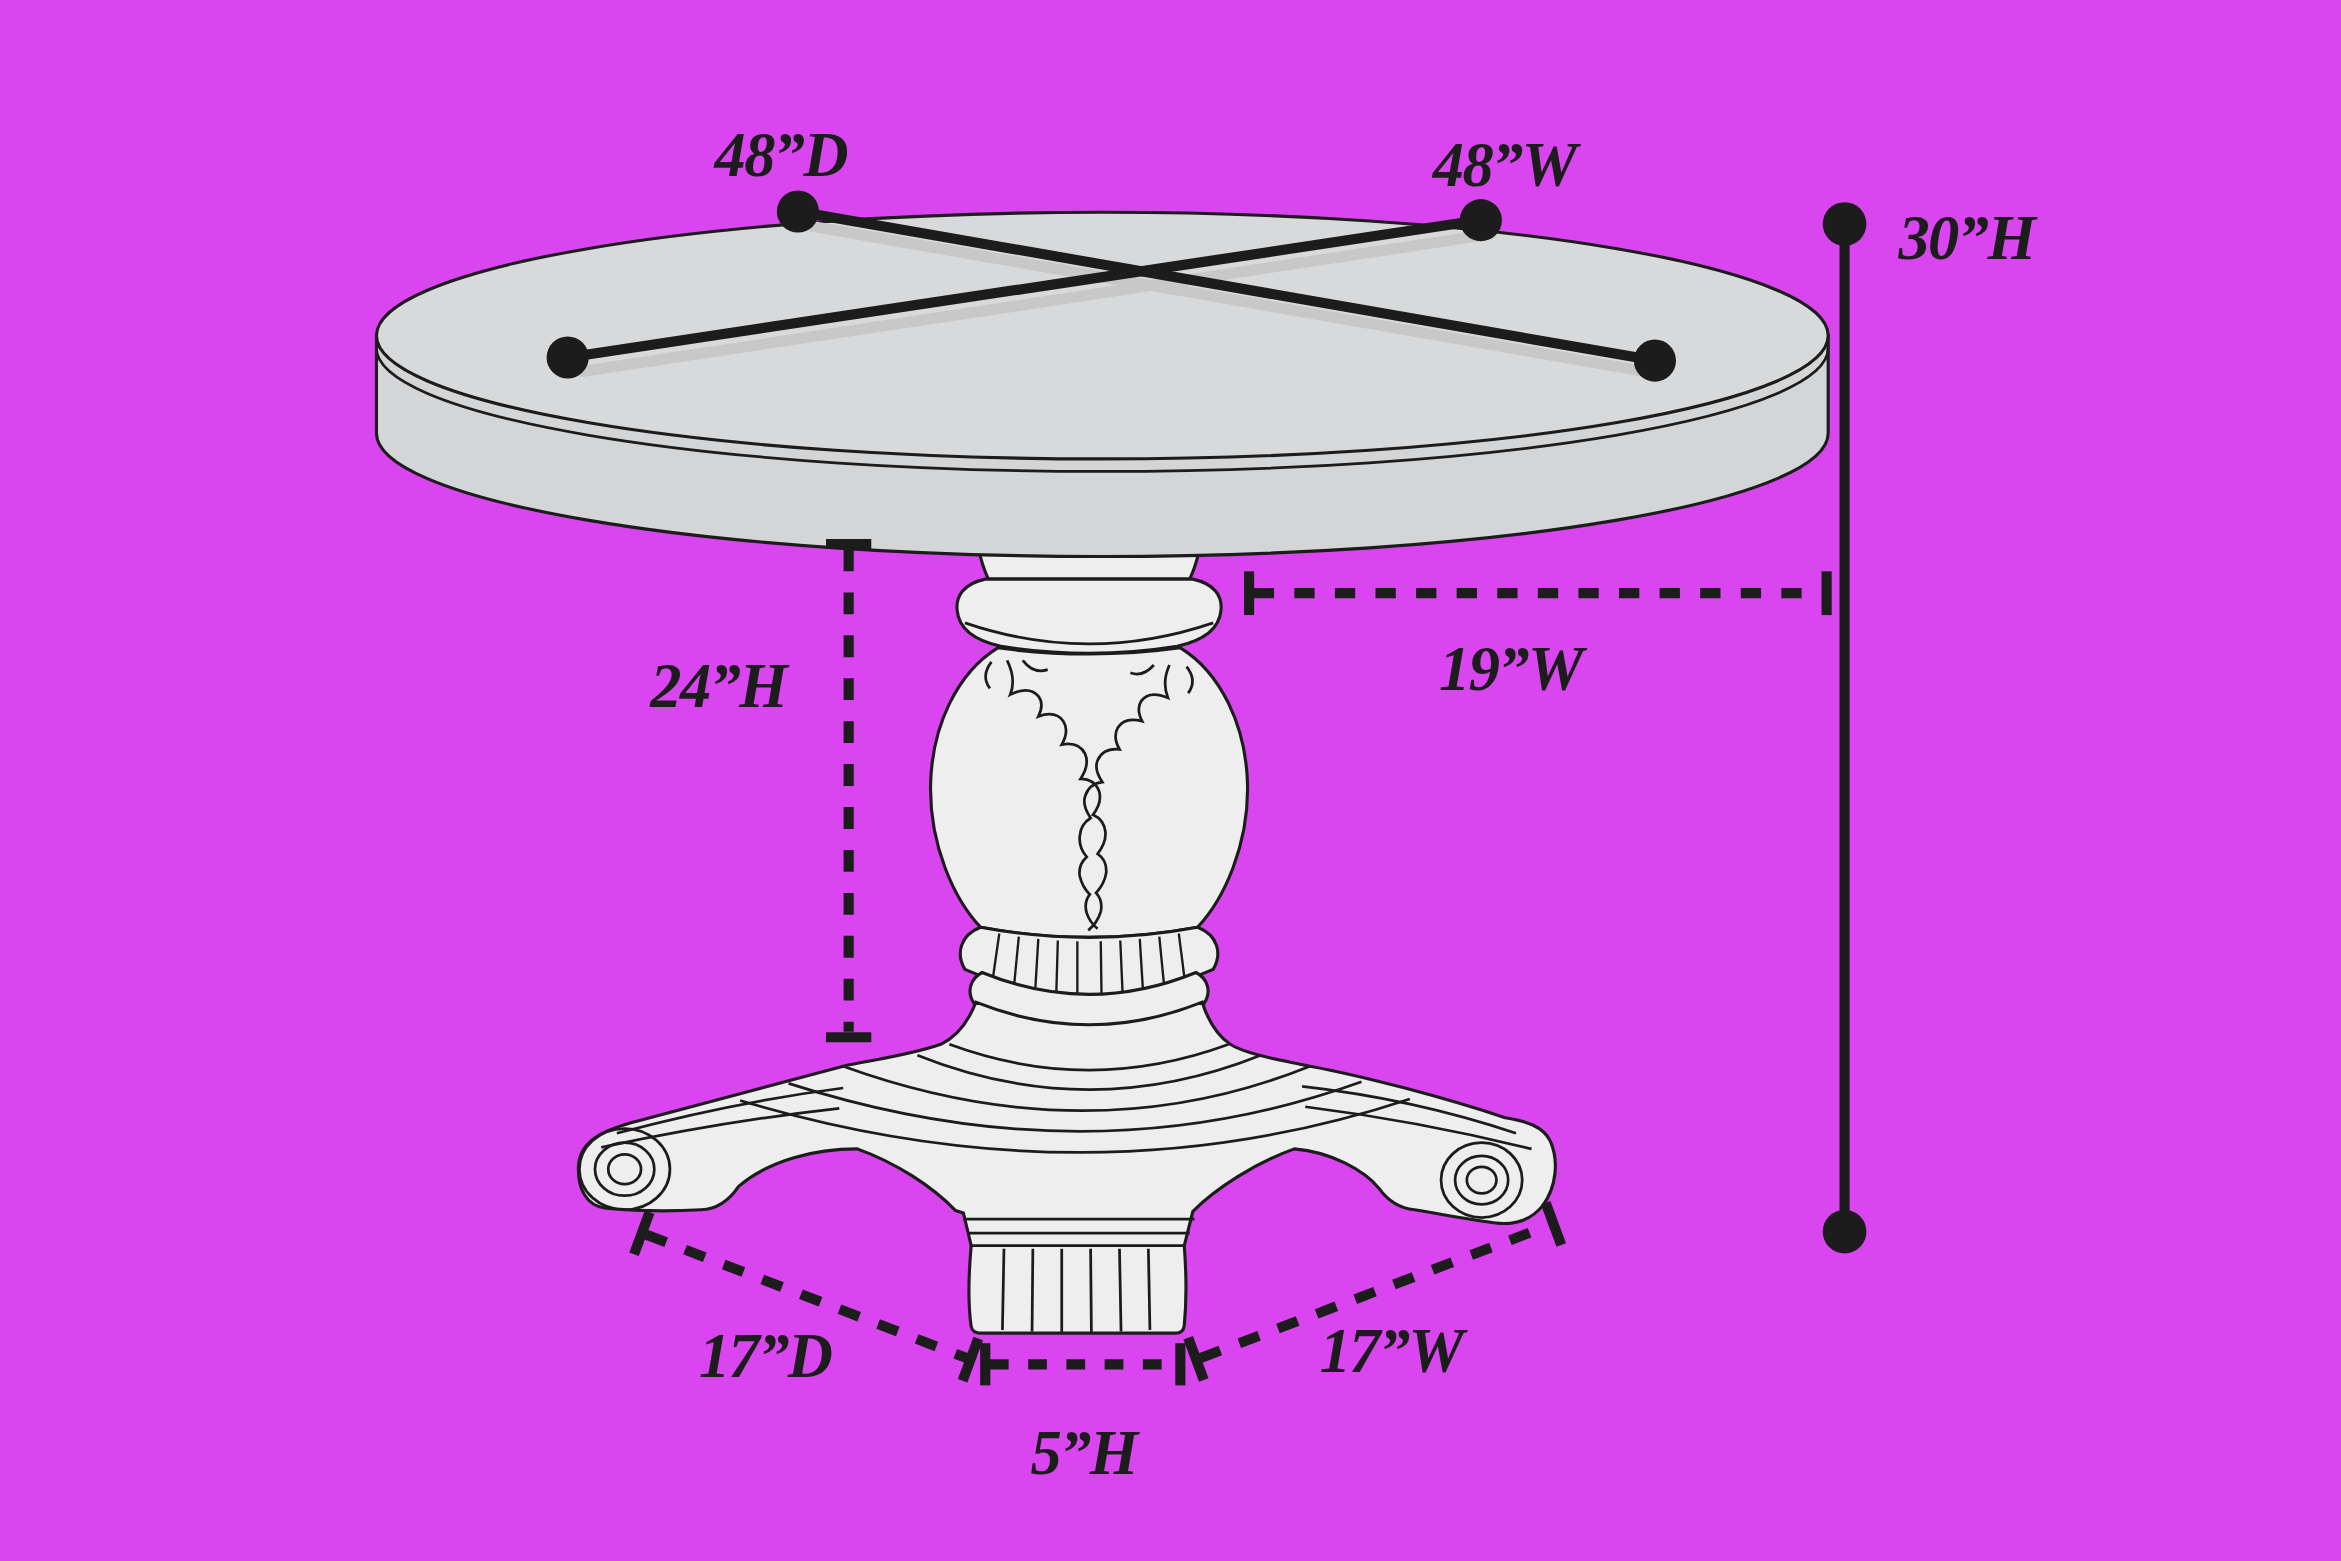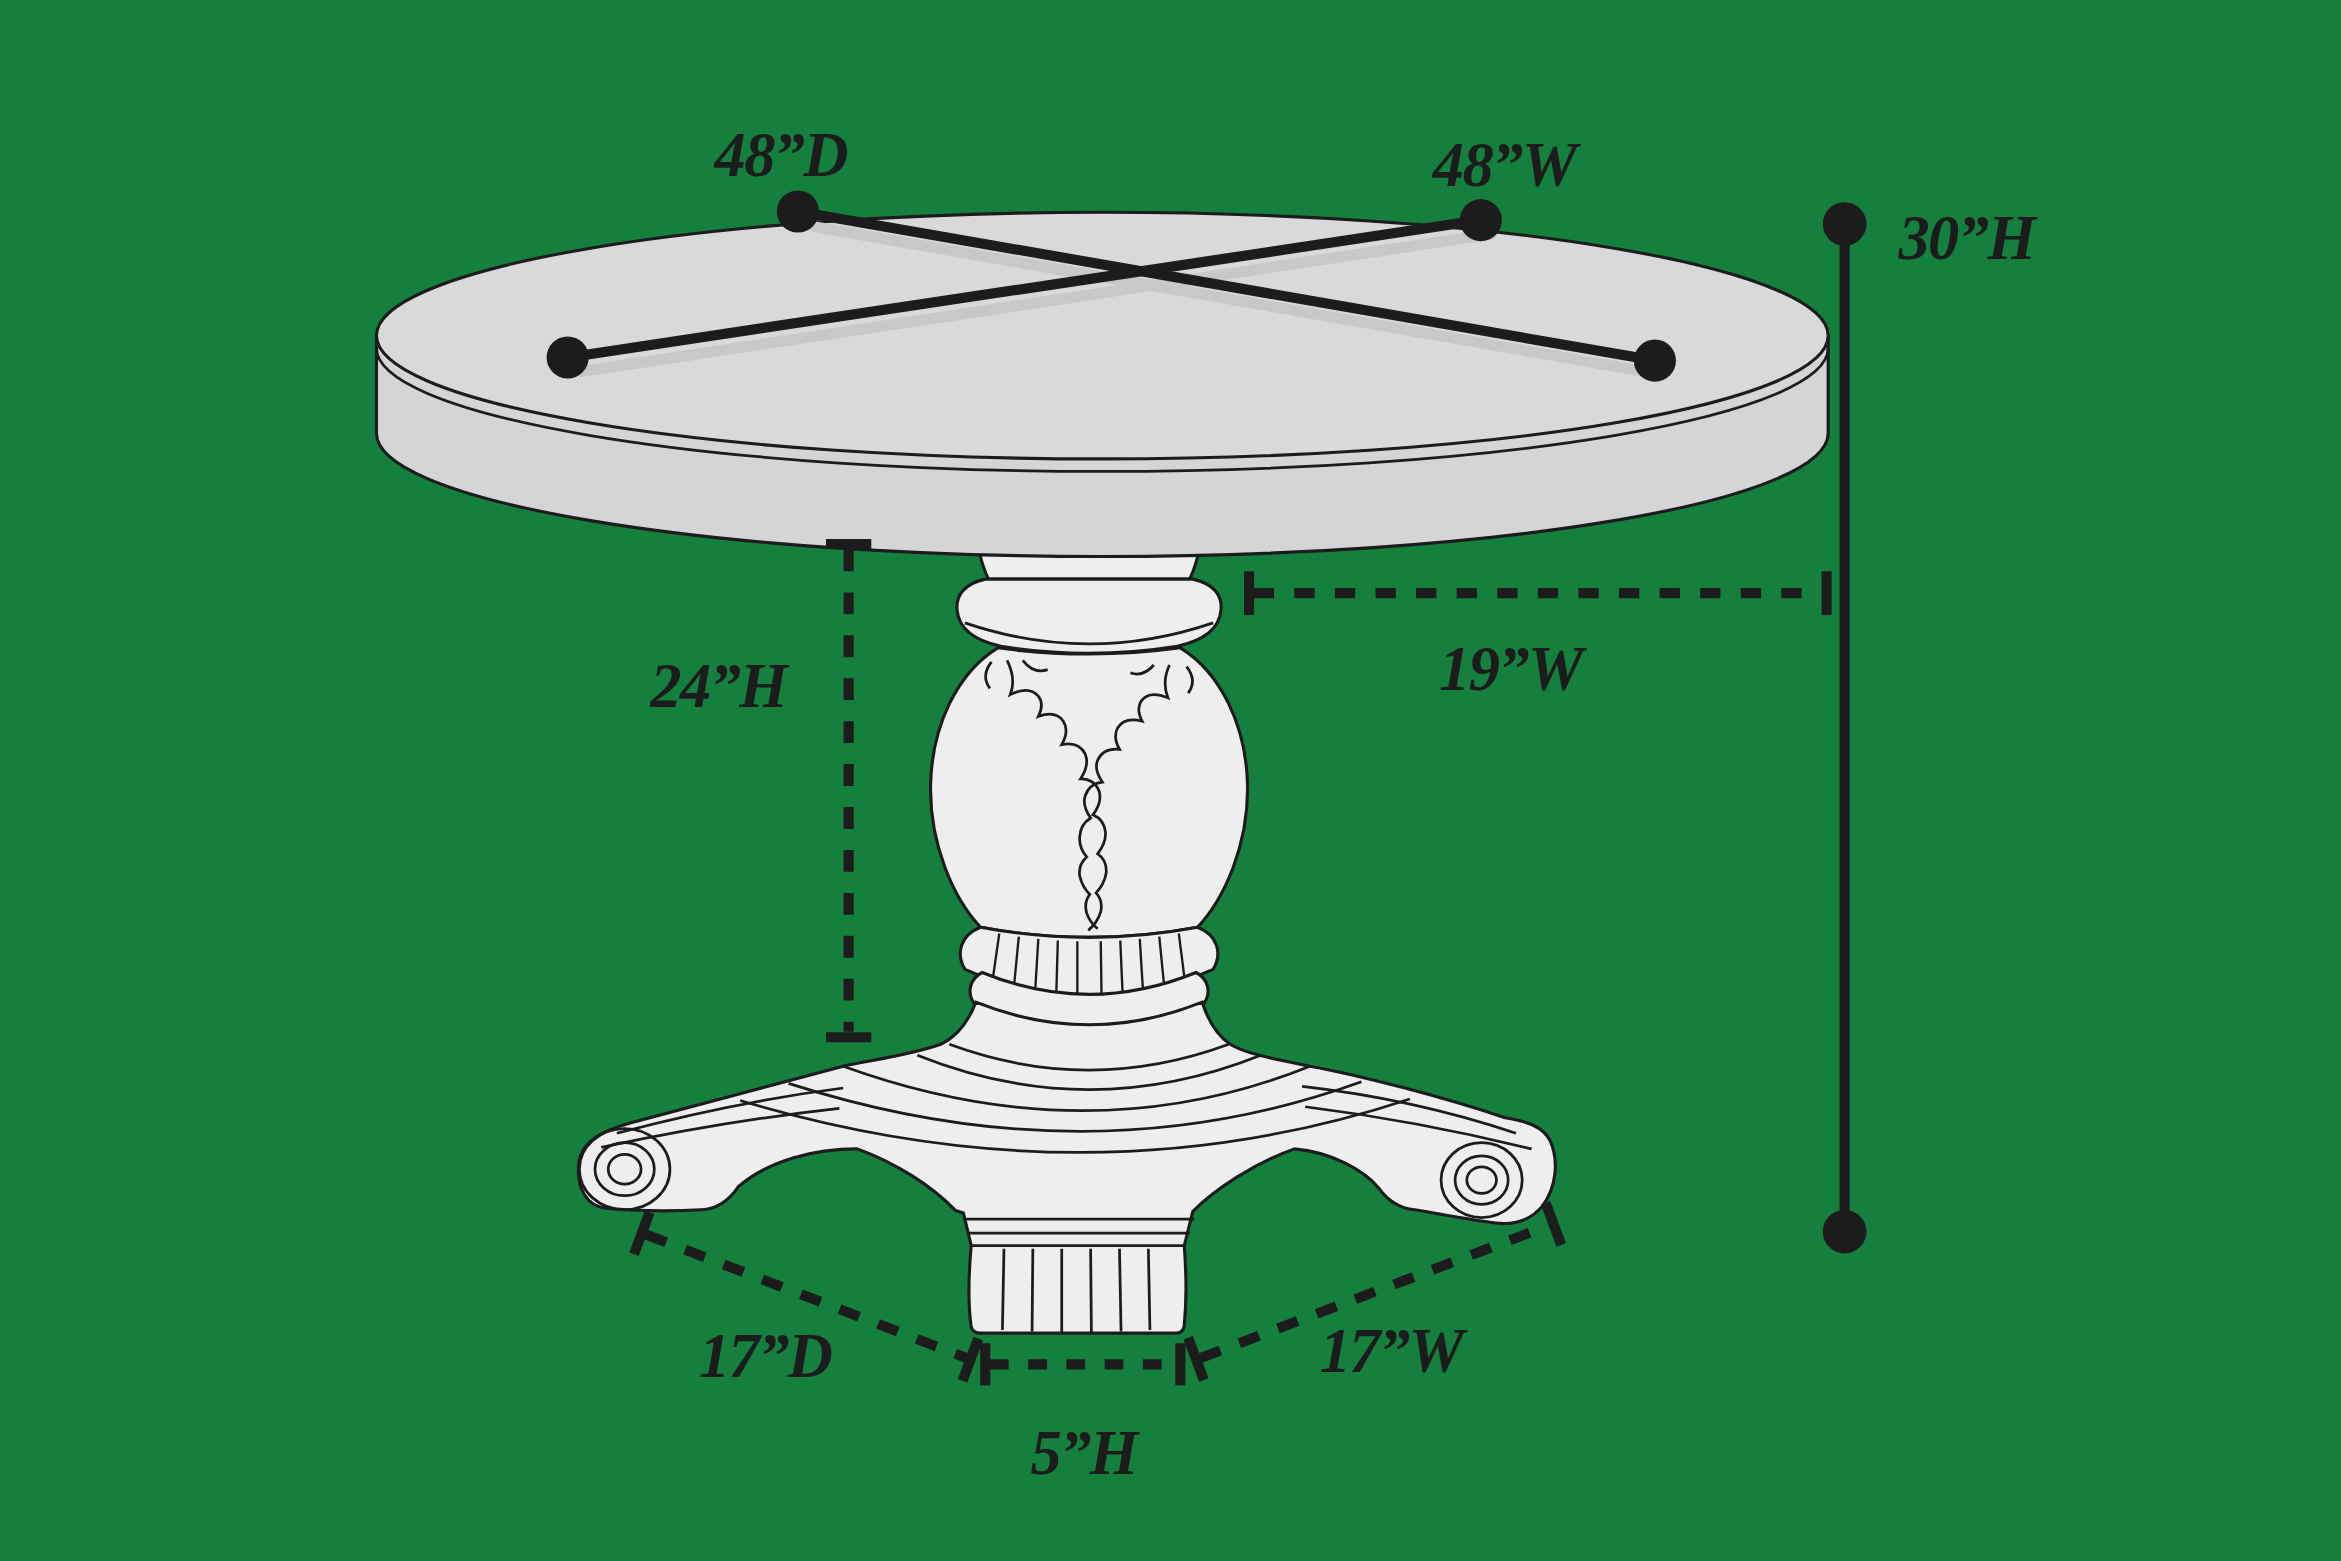--- a/index.html
+++ b/index.html
@@ -1,16 +1,16 @@
 <!DOCTYPE html>
 <html style="font-size:12.5px"><head>
 <meta charset="utf-8">
 <style>
   html,body{margin:0;padding:0;background:#ffffff;}
-  .stage{position:relative;width:2342px;height:1561px;background:#15803d;overflow:hidden;}
+  .stage{position:relative;width:2342px;height:1561px;background:#d946ef;overflow:hidden;}
   svg{display:block;}
   .dim-label{
     font-family:"Liberation Serif", serif;
     font-weight:700;
     font-style:italic;
     font-size:80px;
     letter-spacing:-2px;
     fill:#1c1c1c;
   }
 </style>

